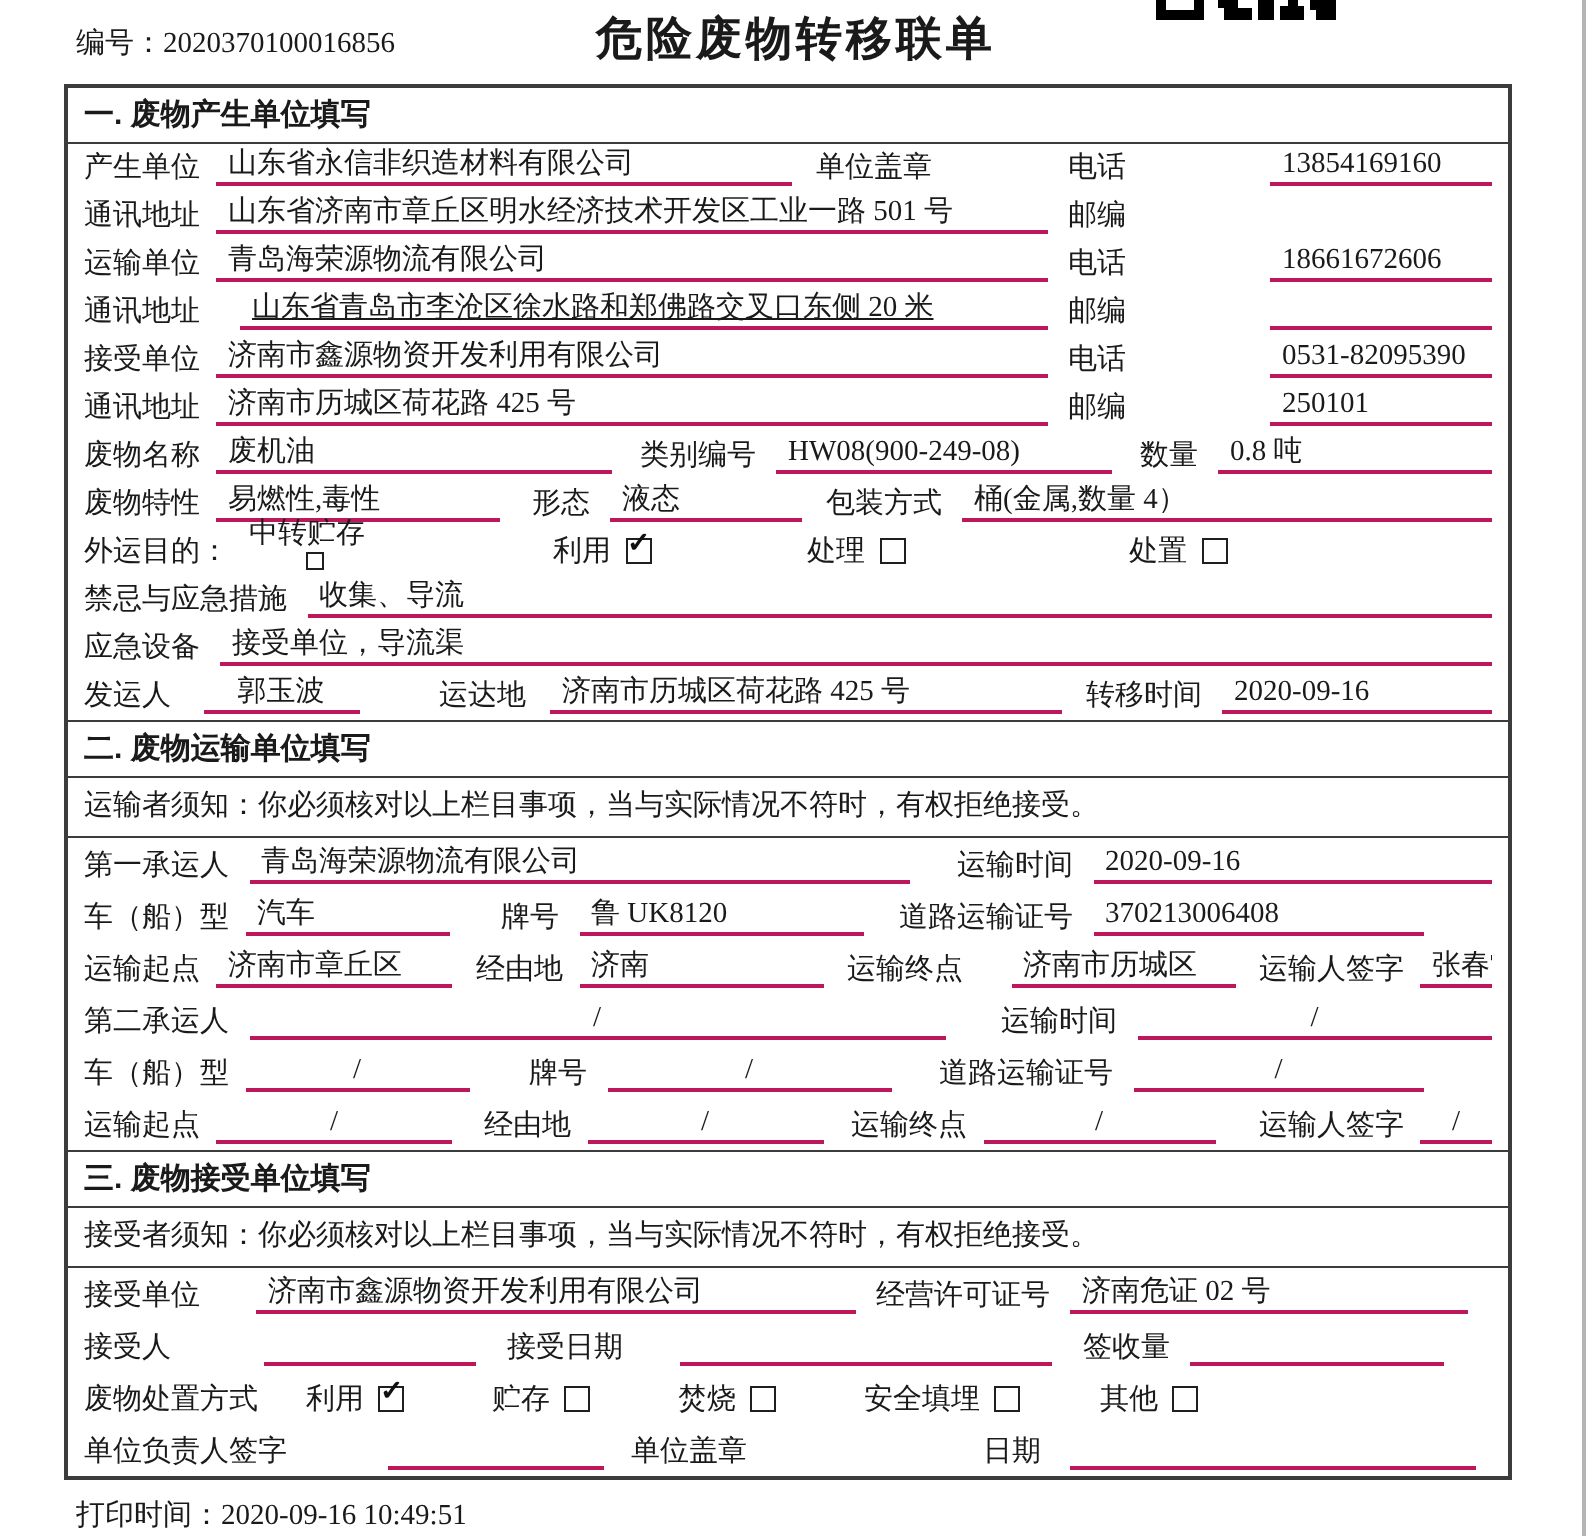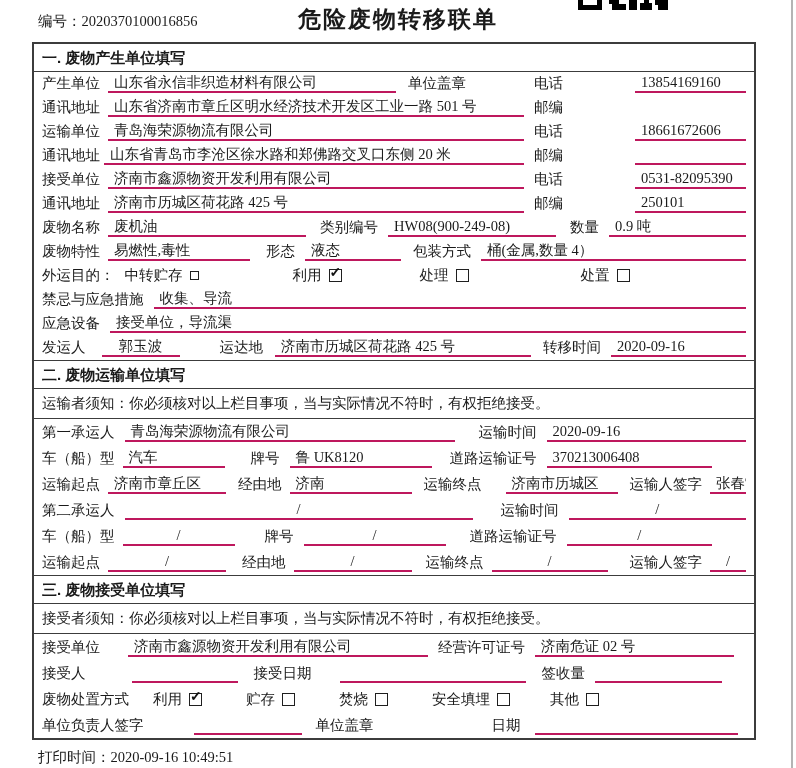--- a/index.html
+++ b/index.html
@@ -117,21 +117,21 @@
         <span class="lbl">运输单位</span>
         <span class="val fill" style="margin-left:8px;margin-right:10px;">青岛海荣源物流有限公司</span>
         <span class="rgroup">
           <span class="lbl">电话</span>
           <span class="val">18661672606</span>
         </span>
       </div>
 
       <div class="row">
         <span class="lbl">通讯地址</span>
-        <span class="val fill" style="margin-left:4px;margin-right:10px;">山东省青岛市李沧区徐水路和郑佛路交叉口东侧 20 米</span>
+        <span class="val fill" style="margin-left:20px;margin-right:10px;text-decoration:underline;">山东省青岛市李沧区徐水路和郑佛路交叉口东侧 20 米</span>
         <span class="rgroup">
           <span class="lbl">邮编</span>
           <span class="val"></span>
         </span>
       </div>
 
       <div class="row">
         <span class="lbl">接受单位</span>
         <span class="val fill" style="margin-left:8px;margin-right:10px;">济南市鑫源物资开发利用有限公司</span>
         <span class="rgroup">
@@ -148,35 +148,35 @@
           <span class="val">250101</span>
         </span>
       </div>
 
       <div class="row">
         <span class="lbl">废物名称</span>
         <span class="val" style="width:198px;margin-left:8px;">废机油</span>
         <span class="lbl" style="margin-left:14px;">类别编号</span>
         <span class="val" style="width:168px;margin-left:10px;">HW08(900-249-08)</span>
         <span class="lbl" style="margin-left:14px;">数量</span>
-        <span class="val fill" style="margin-left:10px;">0.9 吨</span>
+        <span class="val fill" style="margin-left:10px;">0.8 吨</span>
       </div>
 
       <div class="row">
         <span class="lbl">废物特性</span>
         <span class="val" style="width:142px;margin-left:8px;">易燃性,毒性</span>
         <span class="lbl" style="margin-left:16px;">形态</span>
         <span class="val" style="width:96px;margin-left:10px;">液态</span>
         <span class="lbl" style="margin-left:12px;">包装方式</span>
         <span class="val fill" style="margin-left:10px;">桶(金属,数量 4）</span>
       </div>
 
       <div class="row">
         <span class="lbl">外运目的：</span>
-        <span class="opt" style="margin-left:10px;">
+        <span class="opt" style="margin-left:10px;flex-direction:column;">
           <span>中转贮存</span>
           <span class="cb sm"></span>
         </span>
         <span class="opt" style="margin-left:94px;">
           <span>利用</span>
           <span class="cb checked"></span>
         </span>
         <span class="opt" style="margin-left:78px;">
           <span>处理</span>
           <span class="cb"></span>

